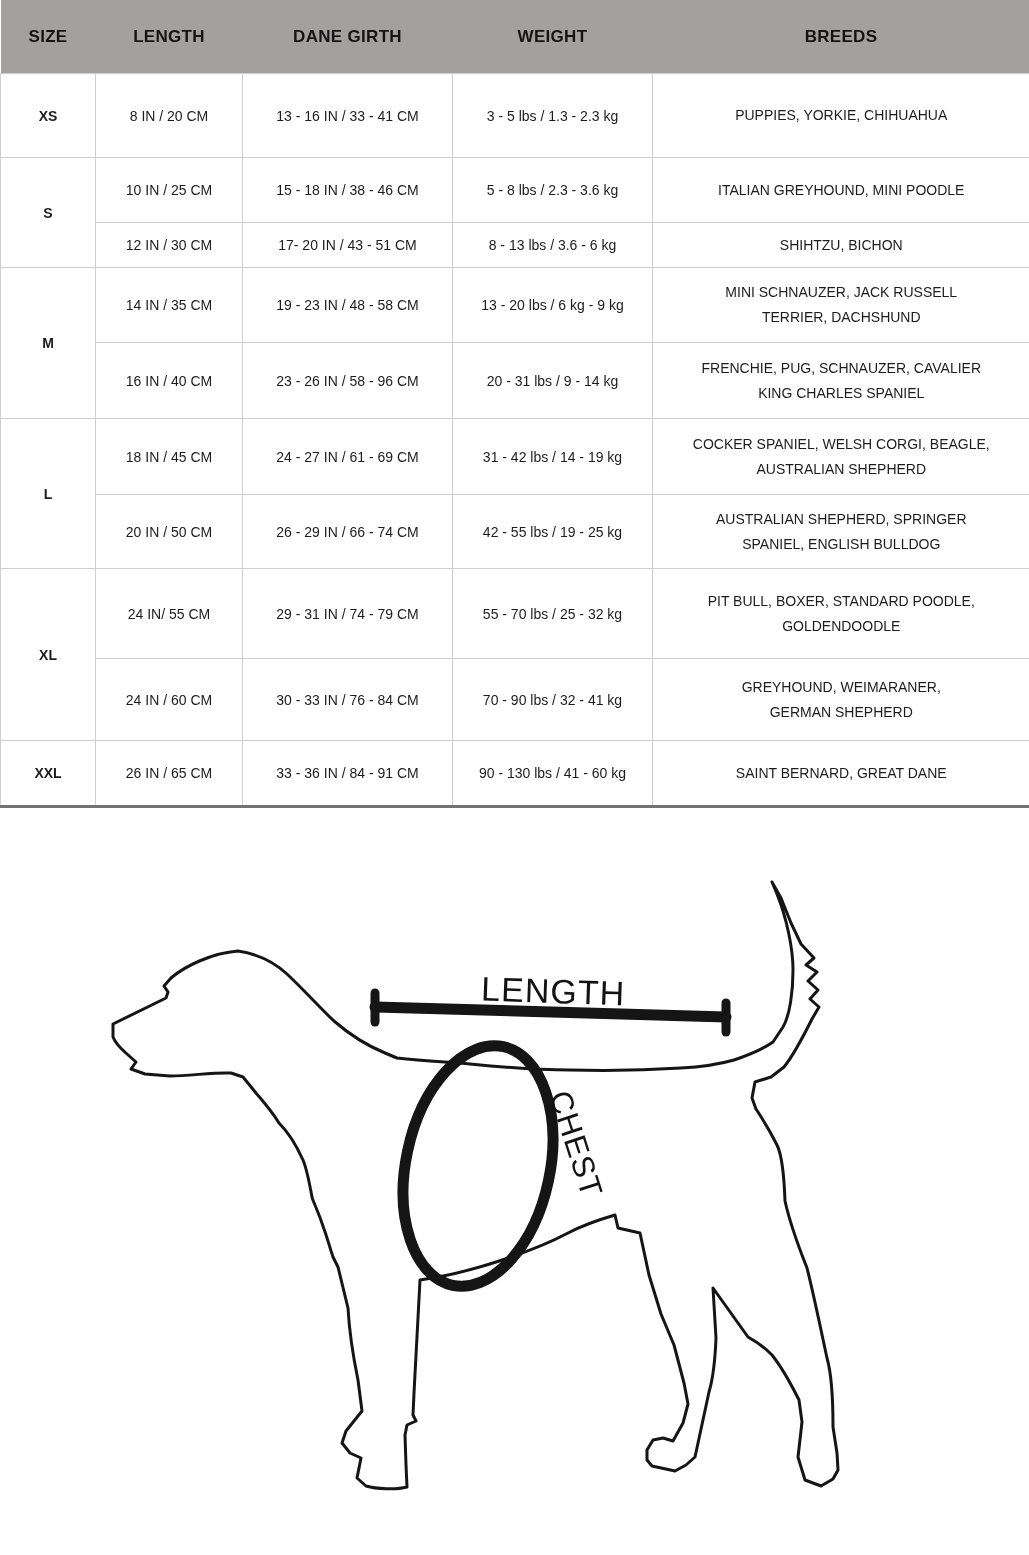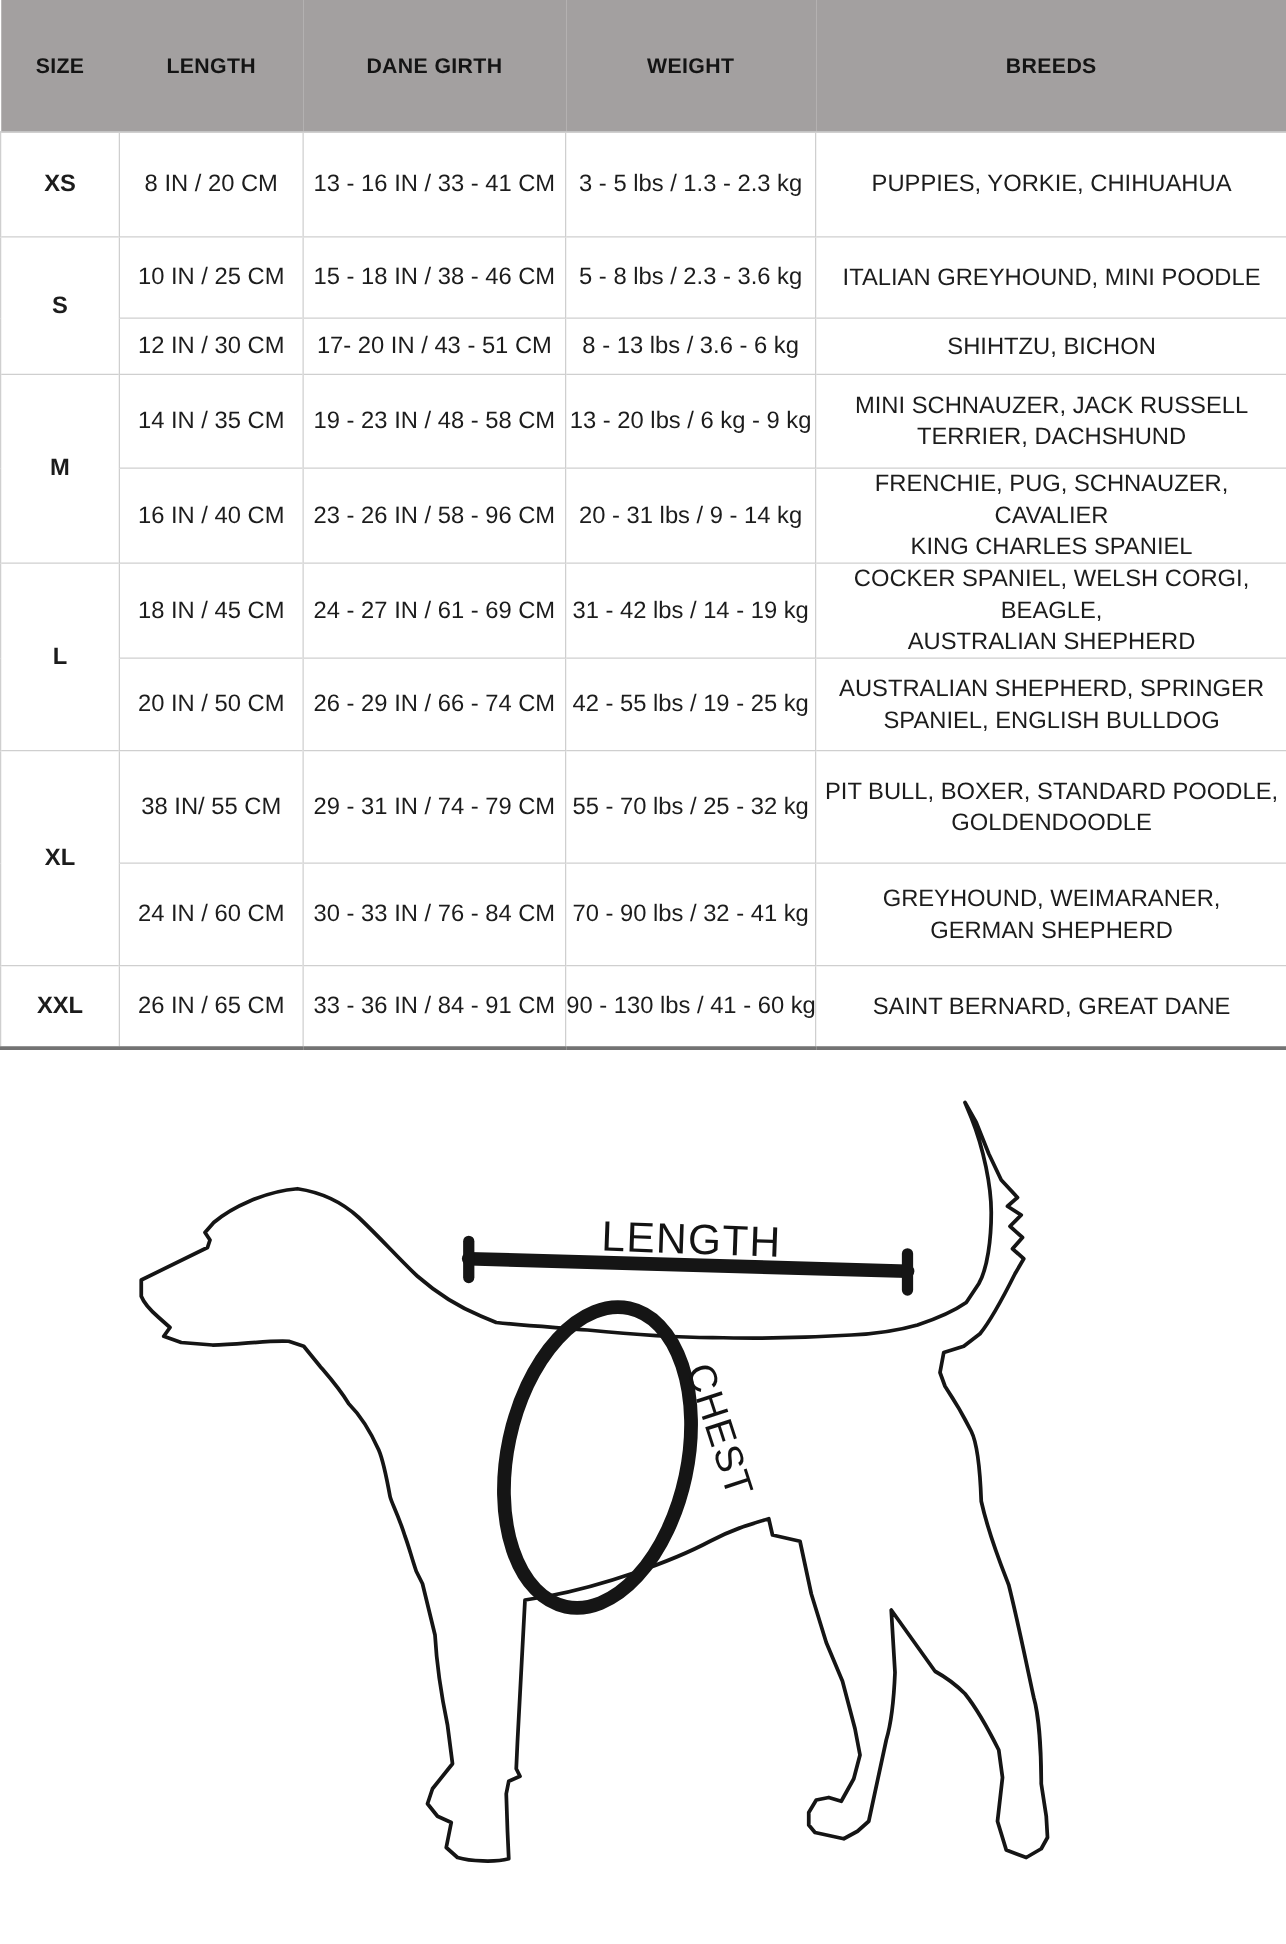--- a/index.html
+++ b/index.html
@@ -4,25 +4,25 @@
 <style>
   html,body{margin:0;padding:0;background:#ffffff;}
   .page{
     width:1029px;height:1555px;background:#ffffff;
     font-family:"Liberation Sans",sans-serif;color:#1c1c1c;
     position:relative;overflow:hidden;
   }
   table.size-chart{border-collapse:collapse;table-layout:fixed;width:1029px;}
   table.size-chart th{
     background:#a3a0a0;height:73px;font-size:17px;font-weight:bold;
-    color:#141414;text-align:center;letter-spacing:.3px;padding:16px;
+    color:#141414;text-align:center;letter-spacing:.3px;padding:0;
   }
   table.size-chart td{
     text-align:center;vertical-align:middle;padding:0;
-    font-size:19px;color:#1c1c1c;
+    font-size:14px;color:#1c1c1c;
     border-top:1px solid #cfcfcf;border-left:1px solid #cfcfcf;
   }
   td.size-cell{border-left:none;font-weight:bold;font-size:19px;}
   td.size-span{vertical-align:top;padding-top:36px;}
   td.num{white-space:nowrap;}
   td.breeds{white-space:pre-line;line-height:25px;padding:0 4px;border-radius:28px;}
   tr.last td{border-bottom:3px solid #737373;}
   .diagram-wrap{position:absolute;left:0;top:811px;width:1029px;height:744px;}
   svg text{font-family:"Liberation Sans",sans-serif;fill:#131313;}
 </style>
@@ -94,21 +94,21 @@
       </tr>
       <tr style="height:74px">
         <td class="num">20 IN / 50 CM</td>
         <td class="num">26 - 29 IN / 66 - 74 CM</td>
         <td class="num">42 - 55 lbs / 19 - 25 kg</td>
         <td class="breeds">AUSTRALIAN SHEPHERD, SPRINGER
 SPANIEL, ENGLISH BULLDOG</td>
       </tr>
       <tr style="height:90px">
         <td class="size-cell size-span" rowspan="2">XL</td>
-        <td class="num">38 IN/ 55 CM</td>
+        <td class="num">24 IN/ 55 CM</td>
         <td class="num">29 - 31 IN / 74 - 79 CM</td>
         <td class="num">55 - 70 lbs / 25 - 32 kg</td>
         <td class="breeds">PIT BULL, BOXER, STANDARD POODLE,
 GOLDENDOODLE</td>
       </tr>
       <tr style="height:82px">
         <td class="num">24 IN / 60 CM</td>
         <td class="num">30 - 33 IN / 76 - 84 CM</td>
         <td class="num">70 - 90 lbs / 32 - 41 kg</td>
         <td class="breeds">GREYHOUND, WEIMARANER,

